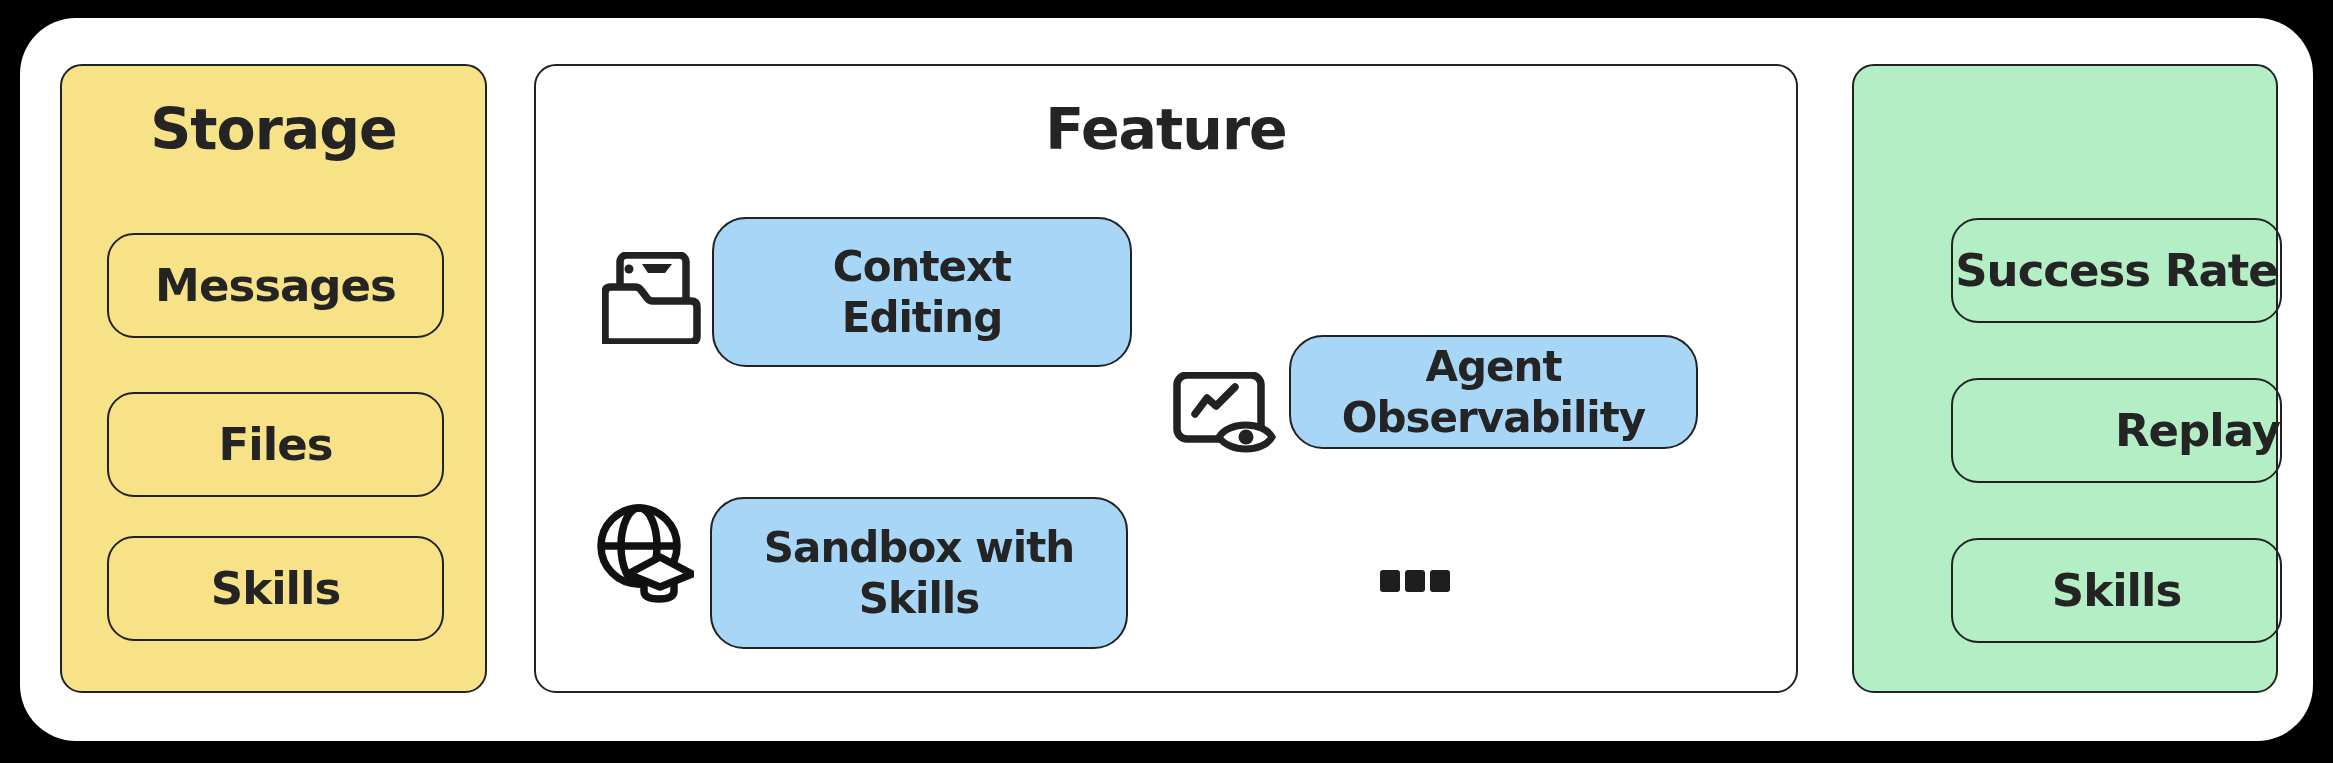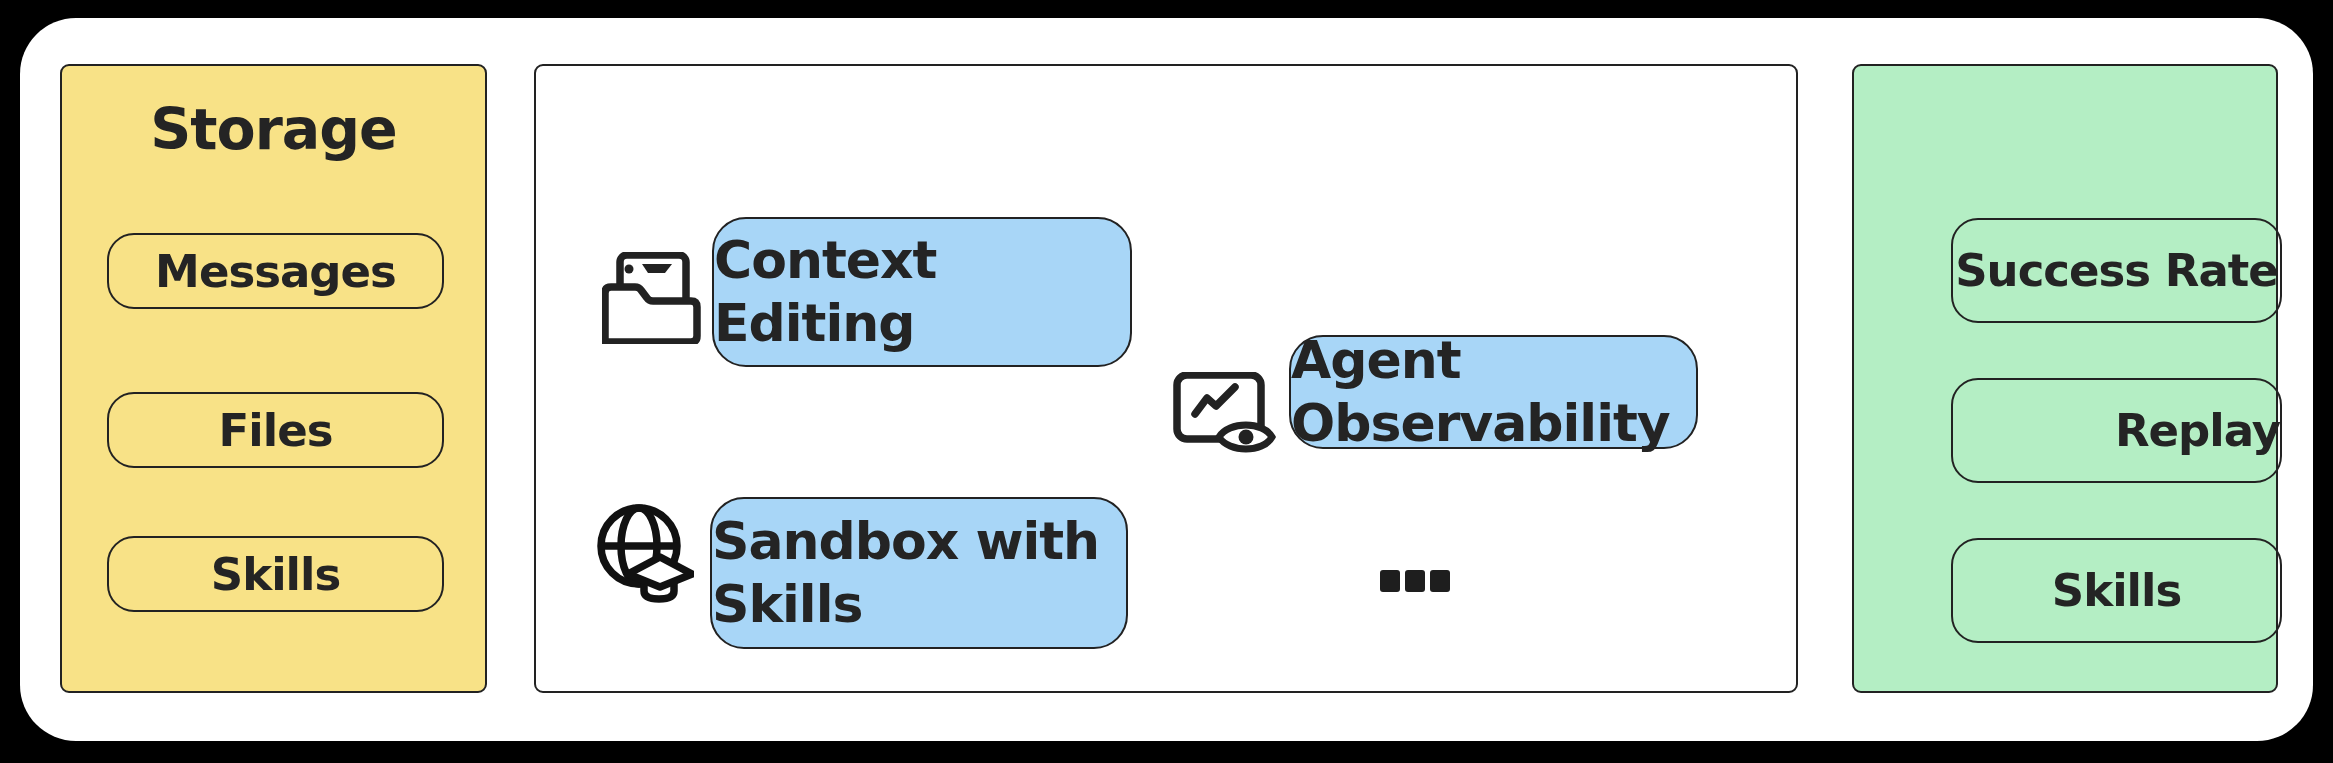--- a/index.html
+++ b/index.html
@@ -21,54 +21,54 @@
     overflow:hidden;
   }
   .stage{
     position:absolute;left:20px;top:18px;width:2293px;height:723px;
     background:var(--canvas);
     border-radius:56px;
   }
   .panel{
     position:absolute;top:46px;height:629px;
     border:2.5px solid var(--stroke);
-    border-radius:9px;
+    border-radius:22px;
   }
   .panel-title{
     position:absolute;top:30px;left:0;width:100%;
     text-align:center;
     font-size:57px;font-weight:bold;letter-spacing:-1px;
     color:var(--text);
   }
   .panel-storage{left:40px;width:427px;background:var(--storage-fill);}
   .panel-feature{left:514px;width:1264px;background:var(--canvas);}
   .panel-dashboard{left:1832px;width:426px;background:var(--dashboard-fill);}
   .pill{
     position:absolute;
     border:2.5px solid var(--stroke);
     border-radius:27px;
     display:flex;align-items:center;justify-content:center;
     font-size:45px;font-weight:bold;letter-spacing:-1px;
     background:transparent;
   }
-  .panel-storage .pill{left:45px;width:337px;height:76px;}
+  .panel-storage .pill{left:45px;width:337px;height:105px;}
   .panel-dashboard .pill{left:53px;width:331px;height:105px;margin-left:44px;}
   .pill-messages{top:167px;}
   .pill-files{top:326px;}
   .pill-skills{top:470px;}
   .pill-success{top:152px;}
   .pill-replay{top:312px;justify-content:flex-end;}
   .pill-trace{top:472px;}
   .chip{
     position:absolute;
     background:var(--chip-fill);
     border:2.5px solid var(--stroke);
     border-radius:34px;
-    display:flex;flex-direction:column;align-items:flex-start;justify-content:center;
-    font-size:52px;font-weight:bold;letter-spacing:-1px;line-height:1.22;
+    display:flex;flex-direction:column;align-items:center;justify-content:center;
+    font-size:42px;font-weight:bold;letter-spacing:-1px;line-height:1.22;
     text-align:center;
   }
   .chip-context{left:176px;top:151px;width:420px;height:150px;}
   .chip-agent{left:753px;top:269px;width:409px;height:114px;}
   .chip-sandbox{left:174px;top:409px;width:418px;height:152px;margin-top:22px;}
   .icon{position:absolute;}
   .icon svg{display:block;width:100%;height:100%;}
   .icon-folder{left:66px;top:186px;width:100px;height:92px;}
   .icon-chart-eye{left:636px;top:306px;width:104px;height:82px;}
   .icon-globe-grad{left:58px;top:434px;width:100px;height:104px;}
@@ -93,20 +93,21 @@
     </div>
     <div class="pill pill-files">
       <span>Files</span>
     </div>
     <div class="pill pill-skills">
       <span>Skills</span>
     </div>
   </section>
 
   <section class="panel panel-feature">
+    <h2 class="panel-title">Feature</h2>
 
     <span class="icon icon-folder">
       <svg viewBox="0 0 100 92" fill="none" xmlns="http://www.w3.org/2000/svg">
         <rect x="18" y="3" width="66" height="50" rx="7" stroke="#222222" stroke-width="7.5"></rect>
         <circle cx="27" cy="17" r="4.5" fill="#222222"></circle>
         <path d="M40 12 h30 l-7 9 h-17 z" fill="#222222"></path>
         <path d="M3 90 L3 41 Q3 35 9 35 L33 35 Q37 35 39 38 L45 46 Q47 49 51 49 L89 49 Q95 49 95 55 L95 84 Q95 90 89 90 Z" fill="#ffffff" stroke="#222222" stroke-width="7.5" stroke-linejoin="round"></path>
       </svg>
     </span>
 

